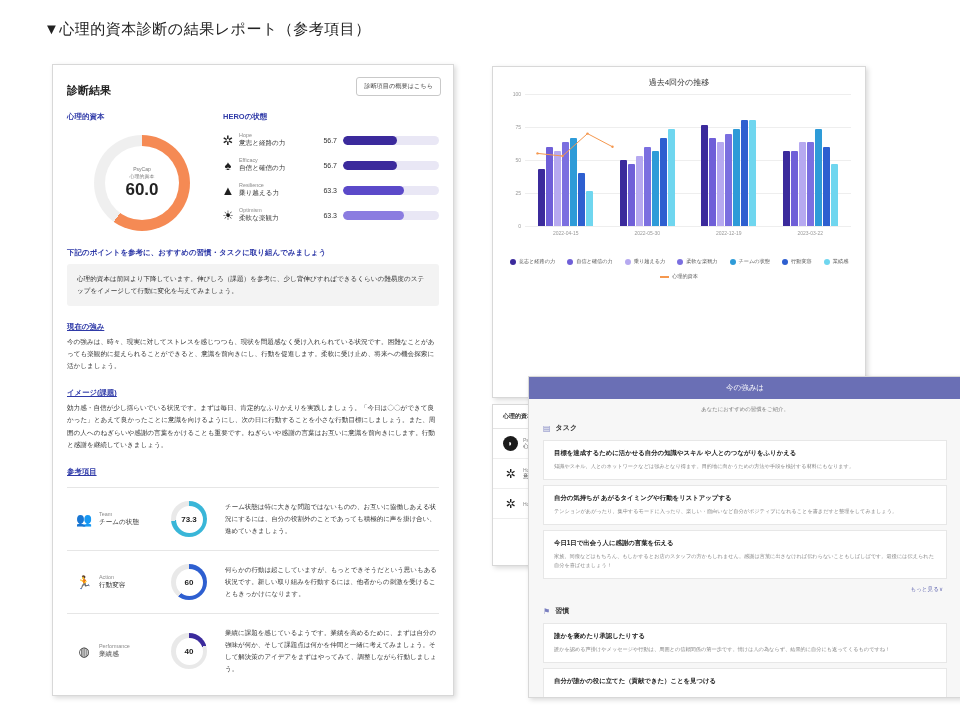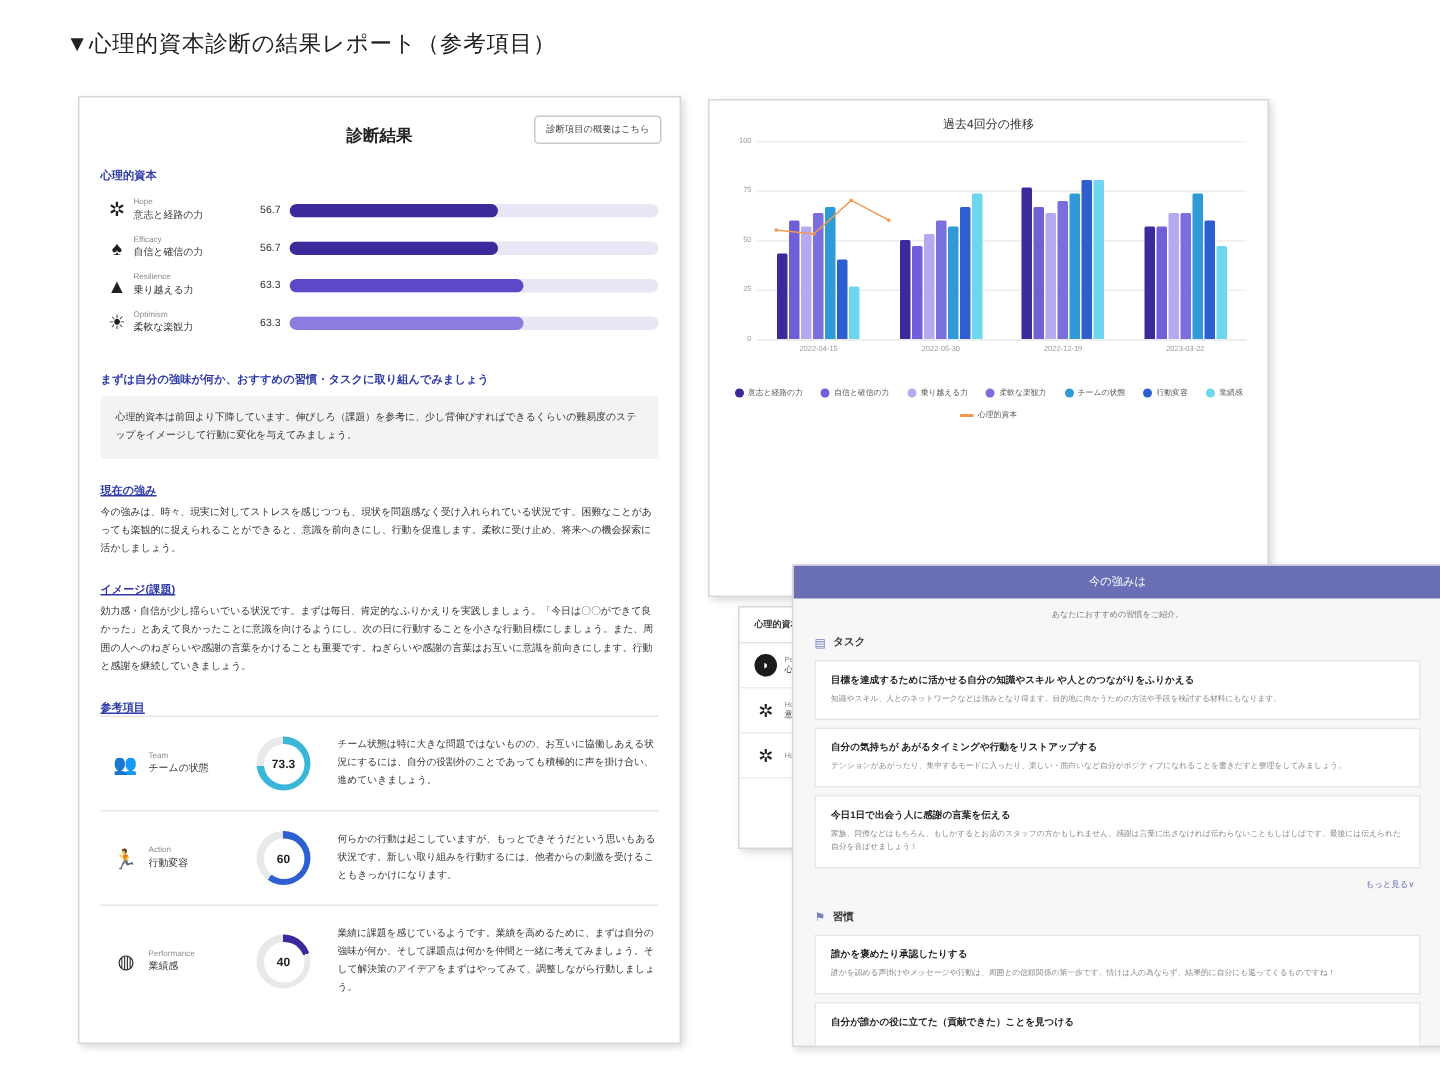--- a/index.html
+++ b/index.html
@@ -11,21 +11,21 @@
   .page-heading{
     position:absolute;left:44px;top:20px;font-size:15px;color:#222;letter-spacing:.5px;
   }
 
   
   .card{position:absolute;background:#fff;border:1px solid #d8d8d8;box-shadow:2px 2px 5px rgba(0,0,0,.15);}
 
   
   #report{left:52px;top:64px;width:400px;height:630px;overflow:hidden;}
   #report .rpt-inner{padding:10px 14px 0 14px;}
-  .rpt-title{text-align:center;font-size:11px;font-weight:bold;color:#222;margin-top:8px;}
+  .rpt-title{font-size:11px;font-weight:bold;color:#222;margin-top:8px;}
   .rpt-topbtn{
     position:absolute;right:12px;top:12px;border:1px solid #c9c9c9;border-radius:3px;
     font-size:6.2px;color:#444;padding:4px 7px;background:#fff;white-space:nowrap;
   }
   .sec-label{color:#2f3aa8;font-size:7.5px;font-weight:bold;margin:14px 0 6px 0;}
   .hero-wrap{display:flex;margin-top:2px;}
   .donut-col{width:150px;display:flex;align-items:center;justify-content:center;padding-top:4px;}
   .donut{
     position:relative;width:96px;height:96px;border-radius:50%;
     background:conic-gradient(#f58a54 0 60%, #efefef 60% 100%);
@@ -55,21 +55,21 @@
   .ref-names{width:72px;}
   .ref-en{font-size:5.4px;color:#8a8a8a;}
   .ref-ja{font-size:6.6px;color:#333;margin-top:1px;}
   .ref-gauge{width:46px;display:flex;justify-content:flex-start;}
   .gauge{position:relative;width:36px;height:36px;border-radius:50%;}
   .gauge:after{content:"";position:absolute;left:4.5px;top:4.5px;width:27px;height:27px;border-radius:50%;background:#fff;}
   .gauge span{position:absolute;inset:0;display:flex;align-items:center;justify-content:center;z-index:2;font-size:8px;font-weight:bold;color:#222;}
   .ref-txt{flex:1;font-size:6.5px;line-height:1.85;color:#333;padding-left:8px;}
 
   
-  #chart{left:472px;top:66px;width:372px;height:330px;overflow:hidden;}
+  #chart{left:492px;top:66px;width:372px;height:330px;overflow:hidden;}
   .ch-title{text-align:center;font-size:8px;color:#333;margin:10px 0 4px 0;}
   .plot{position:relative;margin:6px 10px 0 10px;height:150px;}
   .y-ax{position:absolute;left:0;top:0;width:20px;height:132px;}
   .y-ax div{position:absolute;right:2px;font-size:5px;color:#999;transform:translateY(-50%);}
   .grid{position:absolute;left:22px;right:4px;top:0;height:132px;border-bottom:1px solid #ddd;}
   .grid .gl{position:absolute;left:0;right:0;border-top:1px solid #eee;}
   .groups{position:absolute;left:22px;right:4px;top:0;height:132px;display:flex;}
   .grp{flex:1;position:relative;display:flex;align-items:flex-end;justify-content:center;gap:1px;}
   .bar{width:7px;border-radius:1px 1px 0 0;}
   .x-lab{position:absolute;left:22px;right:4px;top:136px;display:flex;}
@@ -115,23 +115,38 @@
 
 <div class="card" id="report">
   <div class="rpt-inner">
     <div class="rpt-title">診断結果</div>
     <div class="rpt-topbtn">診断項目の概要はこちら</div>
 
     <div style="display:flex;gap:6px;">
       <div style="width:150px;">
         <div class="sec-label">心理的資本</div>
       </div>
+      <div style="flex:1;">
+        <div class="sec-label">HEROの状態</div>
+      </div>
     </div>
 
     <div class="hero-wrap">
+      <div class="donut-col">
+        <div class="donut" id="donut" style="background: conic-gradient(rgb(245, 138, 84) 0deg, rgb(245, 138, 84) 60%, rgb(239, 239, 239) 60%, rgb(239, 239, 239) 100%);">
+          <div class="donut-dot"></div>
+          <div class="donut-txt">
+            <div class="donut-cap">
+              <div>PsyCap</div>
+              <div>心理的資本</div>
+            </div>
+            <div class="donut-val">60.0</div>
+          </div>
+        </div>
+      </div>
       <div class="hero-col" id="hero-col">
           <div class="hero-row">
             <div class="hero-ic">✲</div>
             <div class="hero-names">
               <div class="hero-en">Hope</div>
               <div class="hero-ja">意志と経路の力</div>
             </div>
             <div class="hero-sc">56.7</div>
             <div class="bar-bg">
               <div class="bar-fg" style="width:56.7%;background:#3b2a9c"></div>
@@ -166,30 +181,30 @@
               <div class="hero-ja">柔軟な楽観力</div>
             </div>
             <div class="hero-sc">63.3</div>
             <div class="bar-bg">
               <div class="bar-fg" style="width:63.3%;background:#8b7ce0"></div>
             </div>
           </div>
         </div>
     </div>
 
-    <div class="sec-label" style="margin-top:16px">まずは自分の強味が何か、おすすめの習慣・タスクに取り組んでみましょう</div>
+    <div class="sec-label" style="margin-top:16px">下記のポイントを参考に、おすすめの習慣・タスクに取り組んでみましょう</div>
     <div class="advice-box">心理的資本は前回より下降しています。伸びしろ（課題）を参考に、少し背伸びすればできるくらいの難易度のステップをイメージして行動に変化を与えてみましょう。</div>
 
     <div class="sec-h">現在の強み</div>
     <div class="body-p">今の強みは、時々、現実に対してストレスを感じつつも、現状を問題感なく受け入れられている状況です。困難なことがあっても楽観的に捉えられることができると、意識を前向きにし、行動を促進します。柔軟に受け止め、将来への機会探索に活かしましょう。</div>
 
     <div class="sec-h">イメージ(課題)</div>
     <div class="body-p">効力感・自信が少し揺らいでいる状況です。まずは毎日、肯定的なふりかえりを実践しましょう。「今日は〇〇ができて良かった」とあえて良かったことに意識を向けるようにし、次の日に行動することを小さな行動目標にしましょう。また、周囲の人へのねぎらいや感謝の言葉をかけることも重要です。ねぎらいや感謝の言葉はお互いに意識を前向きにします。行動と感謝を継続していきましょう。</div>
 
-    <div class="sec-h" style="margin-bottom:0">参考項目</div>
+    <div class="sec-h" style="margin-bottom:10px">参考項目</div>
     <div id="ref-list">
         <div class="ref-row">
           <div class="ref-ic">👥</div>
           <div class="ref-names">
             <div class="ref-en">Team</div>
             <div class="ref-ja">チームの状態</div>
           </div>
           <div class="ref-gauge">
             <div class="gauge" style="background:conic-gradient(#39b6d8 0 73.3%, #e9e9e9 73.3% 100%)">
               <span>73.3</span>

